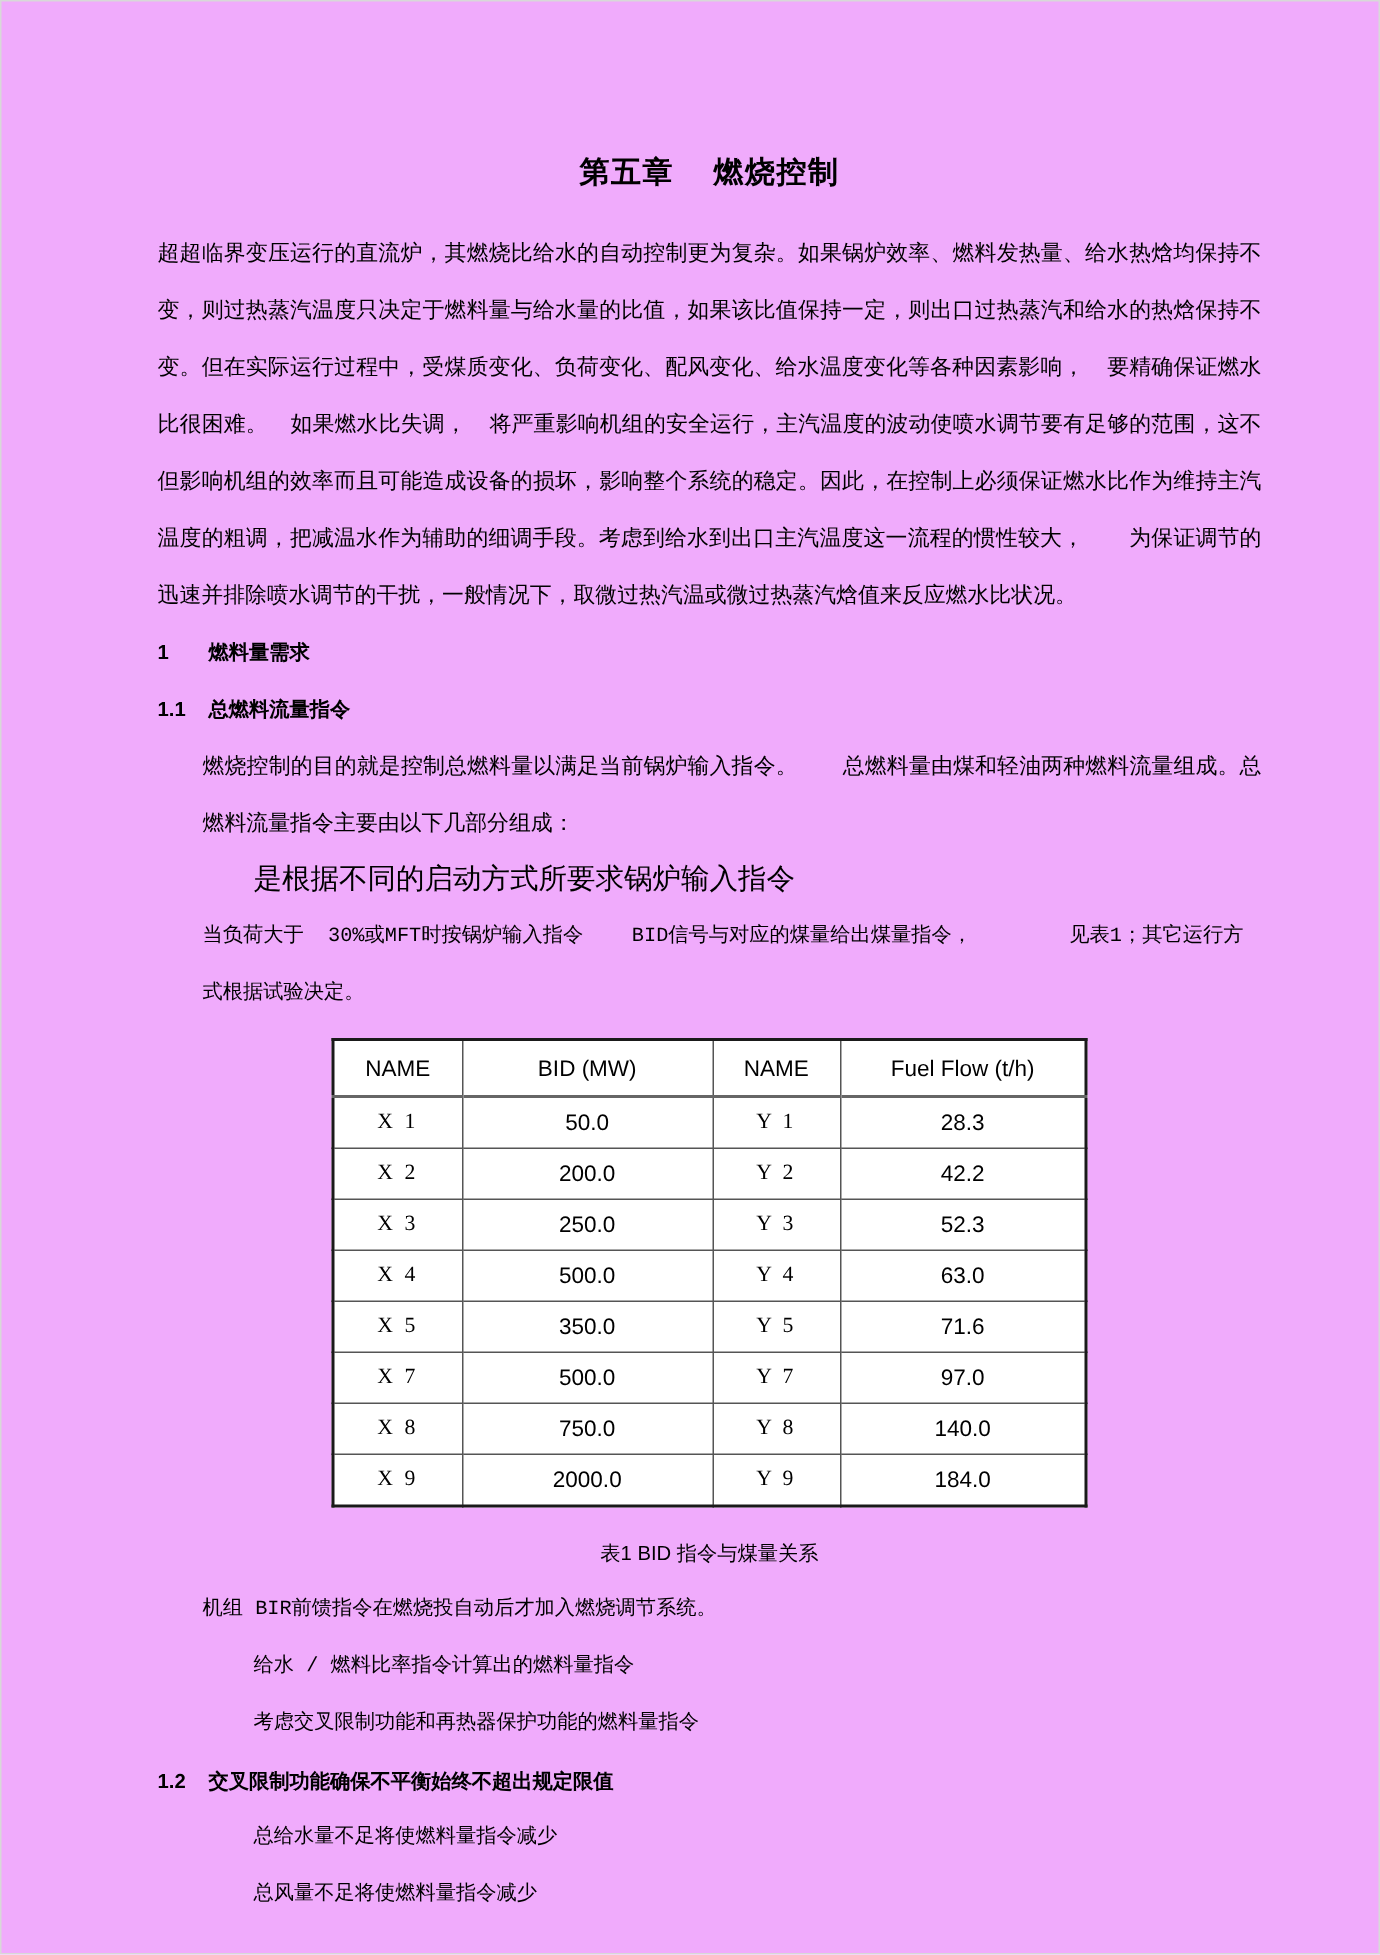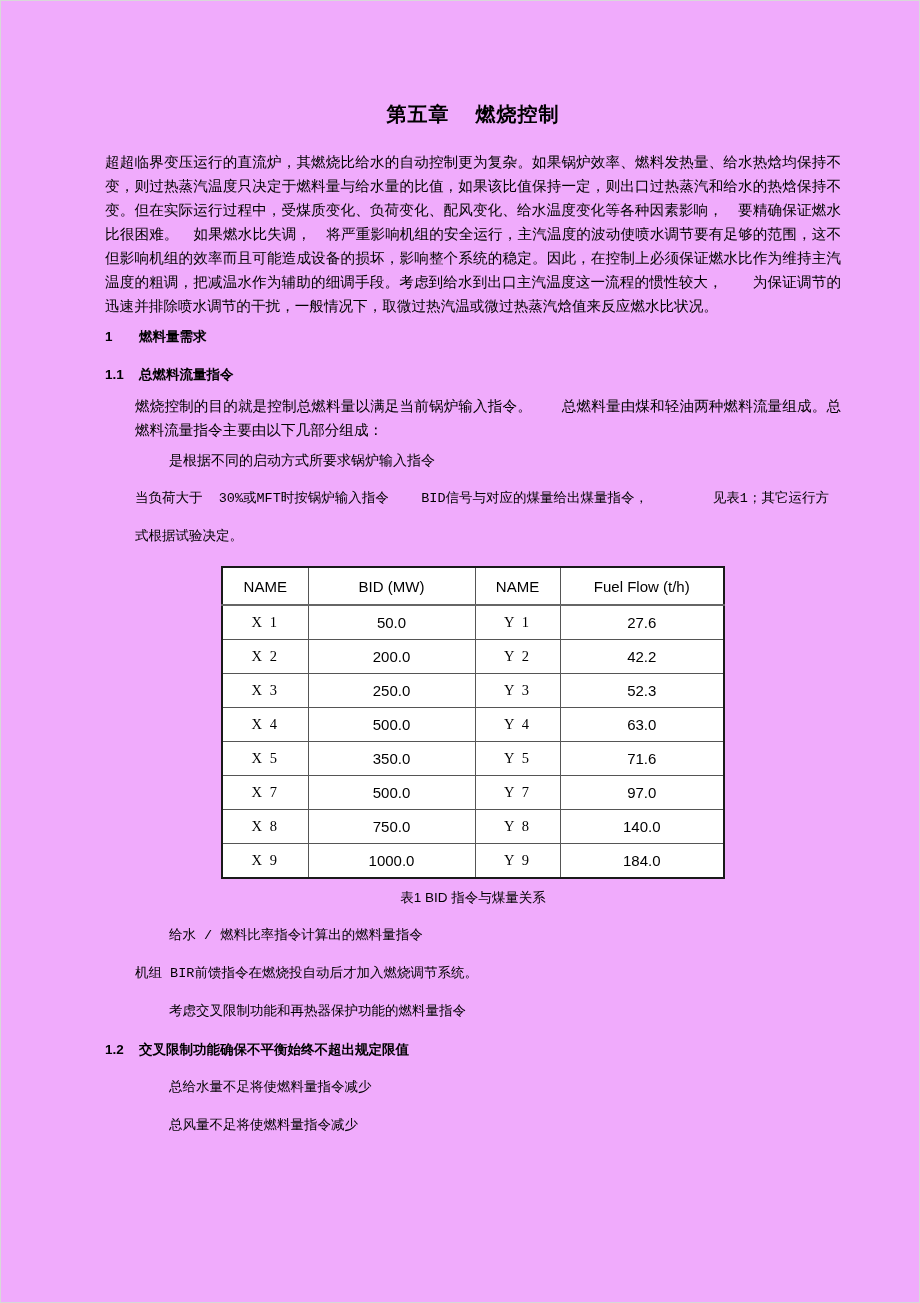--- a/index.html
+++ b/index.html
@@ -32,21 +32,21 @@
     font-weight: bold;
     letter-spacing: 1px;
     margin: 0;
     padding-top: 100px;
     padding-bottom: 0;
     white-space: pre;
   }
 
   .para {
     font-size: 14.6px;
-    line-height: 24px;
+    line-height: 38px;
     margin: 0;
     text-align: justify;
     text-justify: inter-ideograph;
     white-space: pre-wrap;
     word-break: break-all;
   }
   .para.first {
     margin-top: 22px;
   }
 
@@ -72,21 +72,21 @@
 
   .sans-line {
     font-family: Liberation Mono, monospace;
     font-size: 13.5px;
     line-height: 38px;
     margin: 0;
     white-space: pre-wrap;
   }
 
   .serif-line {
-    font-size: 14px;
+    font-size: 19px;
     line-height: 38px;
     margin: 0;
     white-space: pre-wrap;
   }
 
   
   .table-wrap {
     margin-top: 10px;
     display: flex;
     justify-content: center;
@@ -126,21 +126,21 @@
   col.c2 { width: 167px; }
   col.c3 { width: 85px; }
   col.c4 { width: 164px; }
 
   .table-caption {
     text-align: center;
     font-family: "Liberation Sans", "DejaVu Sans", sans-serif;
     font-size: 13.5px;
     line-height: 38px;
     margin: 0;
-    padding-top: 0;
+    padding-top: 12px;
     white-space: pre;
   }
 </style>
 </head>
 <body>
 
 <div class="page">
   <div class="content">
 
     <h1 class="doc-title">第五章    燃烧控制</h1>
@@ -171,21 +171,21 @@
             <th>BID (MW)</th>
             <th>NAME</th>
             <th>Fuel Flow (t/h)</th>
           </tr>
         </thead>
         <tbody>
           <tr>
             <td class="name-cell">X 1</td>
             <td class="val-cell">50.0</td>
             <td class="name-cell">Y 1</td>
-            <td class="val-cell">27.6</td>
+            <td class="val-cell">28.3</td>
           </tr>
           <tr>
             <td class="name-cell">X 2</td>
             <td class="val-cell">200.0</td>
             <td class="name-cell">Y 2</td>
             <td class="val-cell">42.2</td>
           </tr>
           <tr>
             <td class="name-cell">X 3</td>
             <td class="val-cell">250.0</td>
@@ -211,33 +211,33 @@
             <td class="val-cell">97.0</td>
           </tr>
           <tr>
             <td class="name-cell">X 8</td>
             <td class="val-cell">750.0</td>
             <td class="name-cell">Y 8</td>
             <td class="val-cell">140.0</td>
           </tr>
           <tr>
             <td class="name-cell">X 9</td>
-            <td class="val-cell">1000.0</td>
+            <td class="val-cell">2000.0</td>
             <td class="name-cell">Y 9</td>
             <td class="val-cell">184.0</td>
           </tr>
         </tbody>
       </table>
     </div>
 
     <p class="table-caption">表1 BID 指令与煤量关系</p>
 
+    <p class="sans-line indent1">机组 BIR前馈指令在燃烧投自动后才加入燃烧调节系统。</p>
+
     <p class="sans-line indent2">给水 / 燃料比率指令计算出的燃料量指令</p>
-
-    <p class="sans-line indent1">机组 BIR前馈指令在燃烧投自动后才加入燃烧调节系统。</p>
 
 
     <p class="sans-line indent2">考虑交叉限制功能和再热器保护功能的燃料量指令</p>
 
     <p class="heading"><span class="num">1.2</span><span>交叉限制功能确保不平衡始终不超出规定限值</span></p>
 
     <p class="sans-line indent2">总给水量不足将使燃料量指令减少</p>
 
     <p class="sans-line indent2">总风量不足将使燃料量指令减少</p>
 

